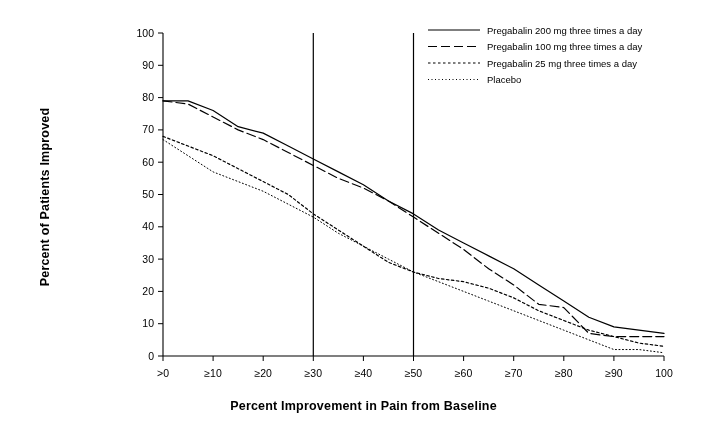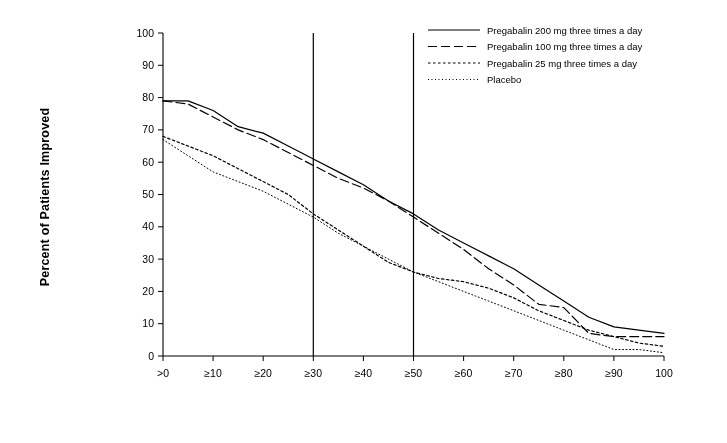--- a/index.html
+++ b/index.html
@@ -130,15 +130,16 @@
         <text x="487" y="33.6" class="legend-text" fill="#000">Pregabalin 200 mg three times a day</text>
         <line x1="428" y1="46.5" x2="480" y2="46.5" stroke="#000000" stroke-width="1.2" stroke-dasharray="9,4"></line>
         <text x="487" y="50.1" class="legend-text" fill="#000">Pregabalin 100 mg three times a day</text>
         <line x1="428" y1="63" x2="480" y2="63" stroke="#000000" stroke-width="1.2" stroke-dasharray="2.5,2.5"></line>
         <text x="487" y="66.6" class="legend-text" fill="#000">Pregabalin 25 mg three times a day</text>
         <line x1="428" y1="79.5" x2="480" y2="79.5" stroke="#000000" stroke-width="1" stroke-dasharray="1,2.5"></line>
         <text x="487" y="83.1" class="legend-text" fill="#000">Placebo</text>
       </g>
   </svg>
 
+  <div class="axis-title" id="xlabel">Percent Improvement in Pain from Baseline</div>
   <div class="axis-title" id="ylabel">Percent of Patients Improved</div>
 
 </div>
 
 </body></html>

